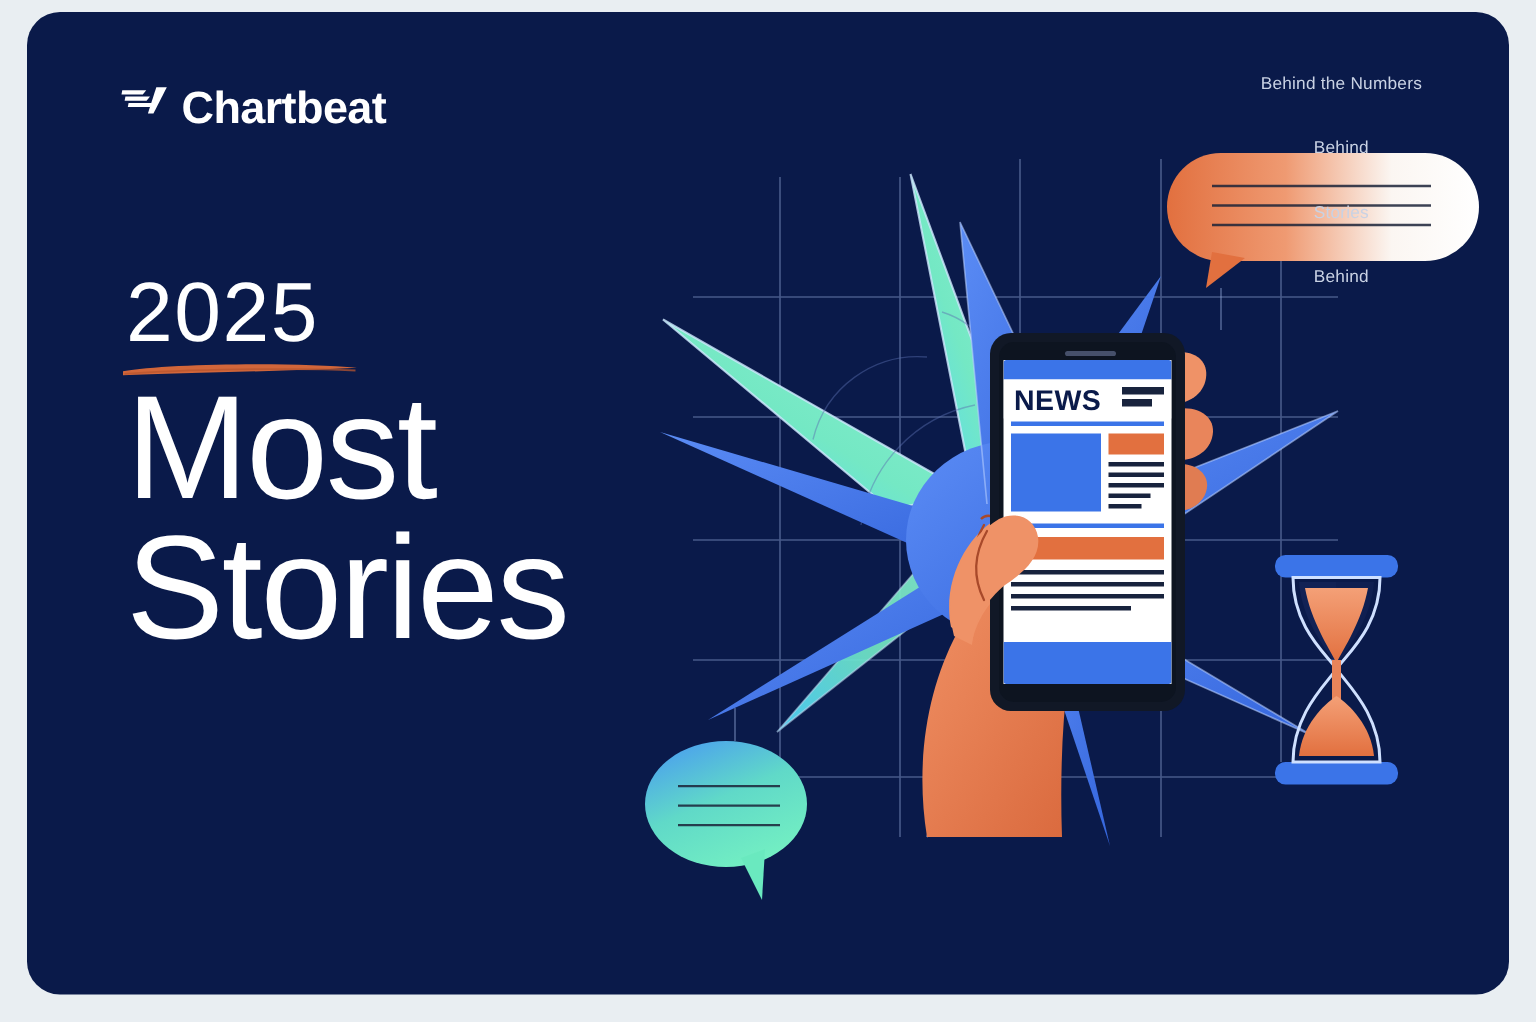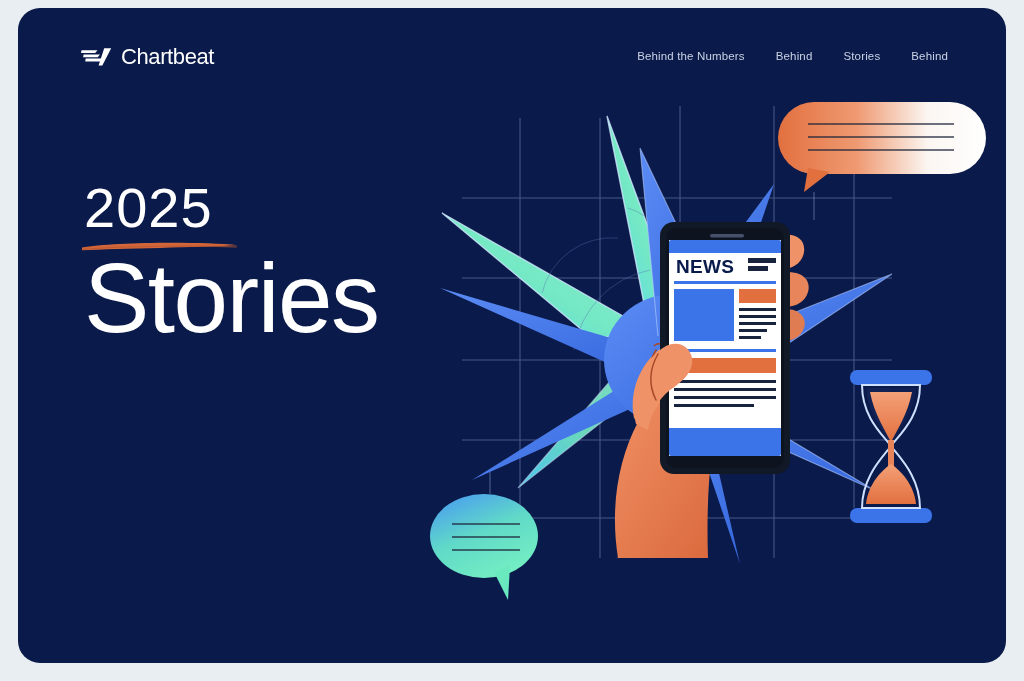--- a/index.html
+++ b/index.html
@@ -23,26 +23,26 @@
   .header{
     position:absolute; left:0; top:0; width:100%; height:95px;
     display:flex; align-items:center; z-index:40;
   }
   .logo{
     position:absolute; left:62px; top:38px;
     display:flex; align-items:center; gap:7px;
   }
   .logo-mark{ width:34px; height:22px; display:block; }
   .logo-text{
-    color:#ffffff; font-size:22px; letter-spacing:-0.4px;
-    font-weight:400; line-height:1;
+    color:#ffffff; font-size:30px; letter-spacing:-0.4px;
+    font-weight:700; line-height:1;margin-top:12px;
   }
   .nav{
     position:absolute; right:58px; top:42px;
-    display:flex; align-items:center; gap:31px;
+    display:flex; align-items:center; gap:31px;flex-direction:column;
   }
   .nav a{
     color:#c9d2e4; font-size:11.5px; text-decoration:none;
     letter-spacing:0.15px; white-space:nowrap;
   }
 
   
   .headline{
     position:absolute; left:66px; top:172px; z-index:30;
   }
@@ -98,20 +98,21 @@
 
   <div class="headline">
     <div class="year-wrap">
       <span class="year">2025</span>
       <svg class="year-underline" viewBox="0 0 162 14">
         <path d="M2 9.5 C30 4.2, 118 3.2, 158 7.2 C120 9.2, 40 10.6, 2 12.2 Z" fill="#d2663a"></path>
         <path d="M3 11.3 C42 8.0, 120 7.2, 157 9.0" stroke="#b8552f" stroke-width="1.2" fill="none" opacity="0.75"></path>
       </svg>
     </div>
     <div class="title">
+      <span>Most</span>
       <span>Stories</span>
     </div>
   </div>
 
   <div class="art">
     <svg viewBox="0 0 568 540">
       <defs>
         <linearGradient id="gMint" x1="0" y1="1" x2="1" y2="0">
           <stop offset="0%" stop-color="#4fd6ff"></stop>
           <stop offset="45%" stop-color="#74e8c4"></stop>

